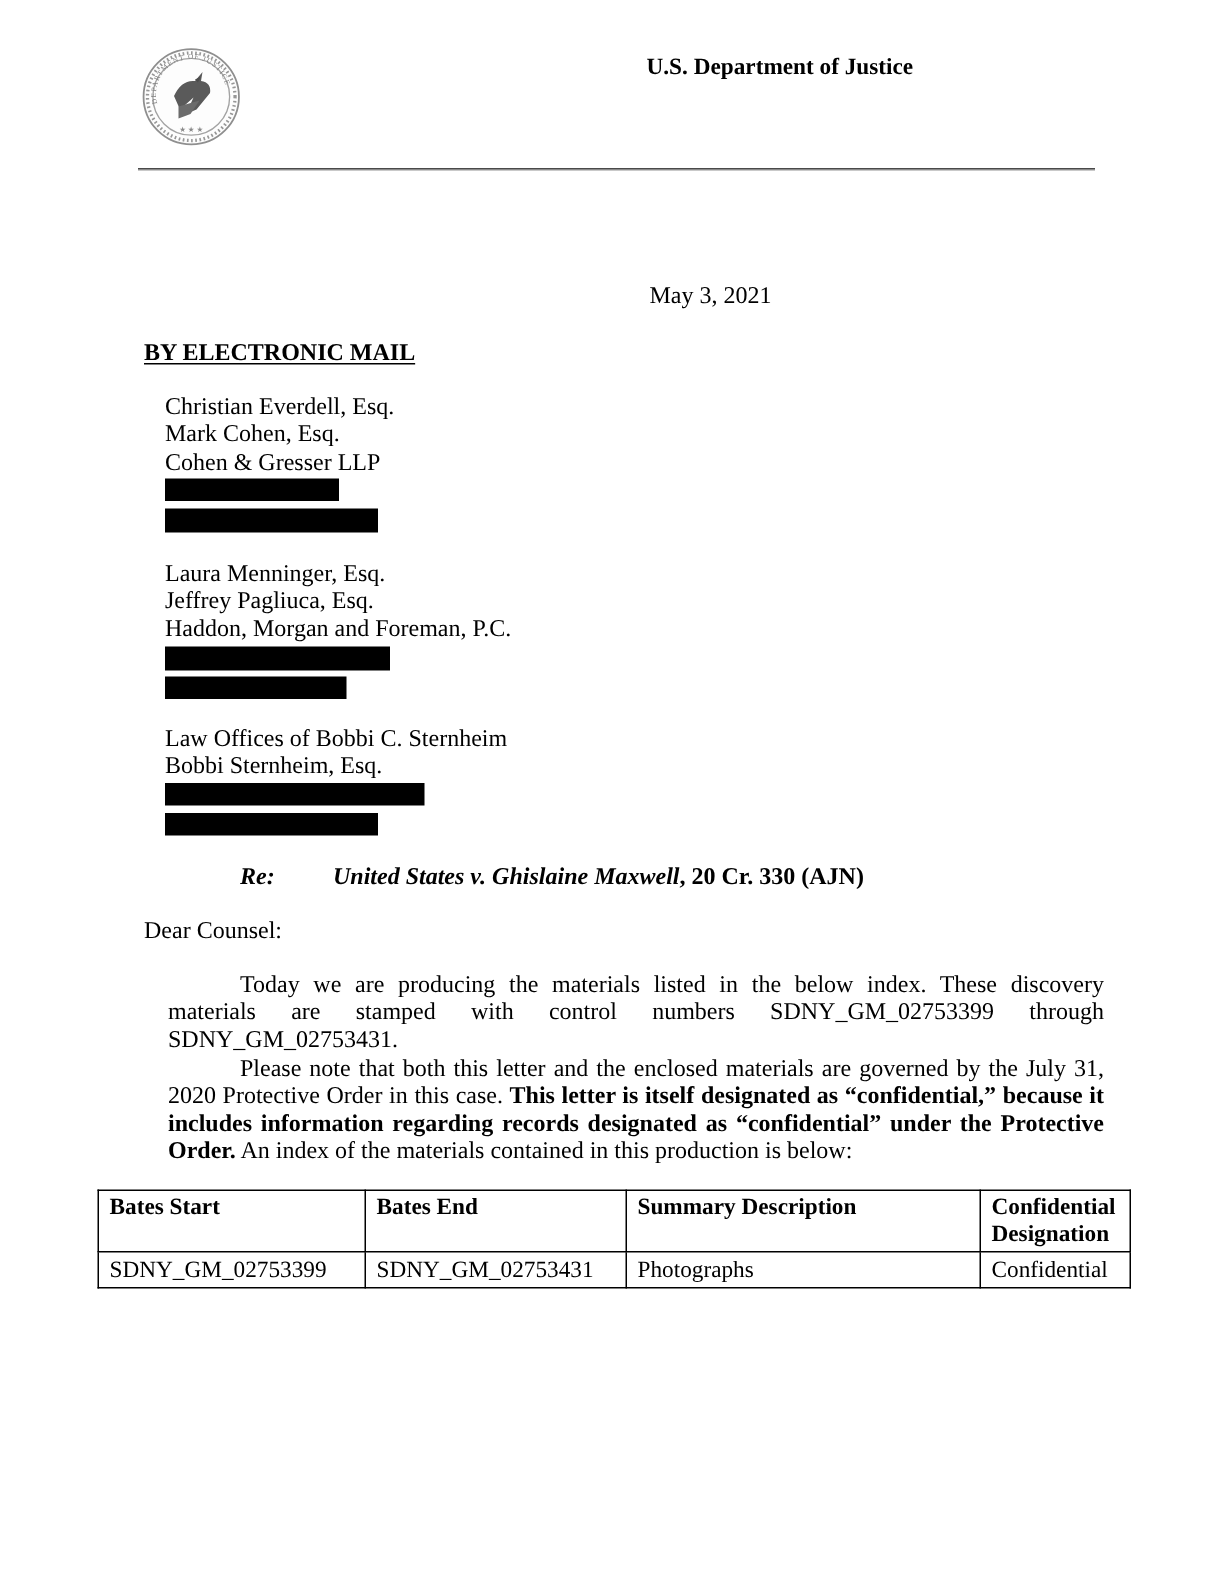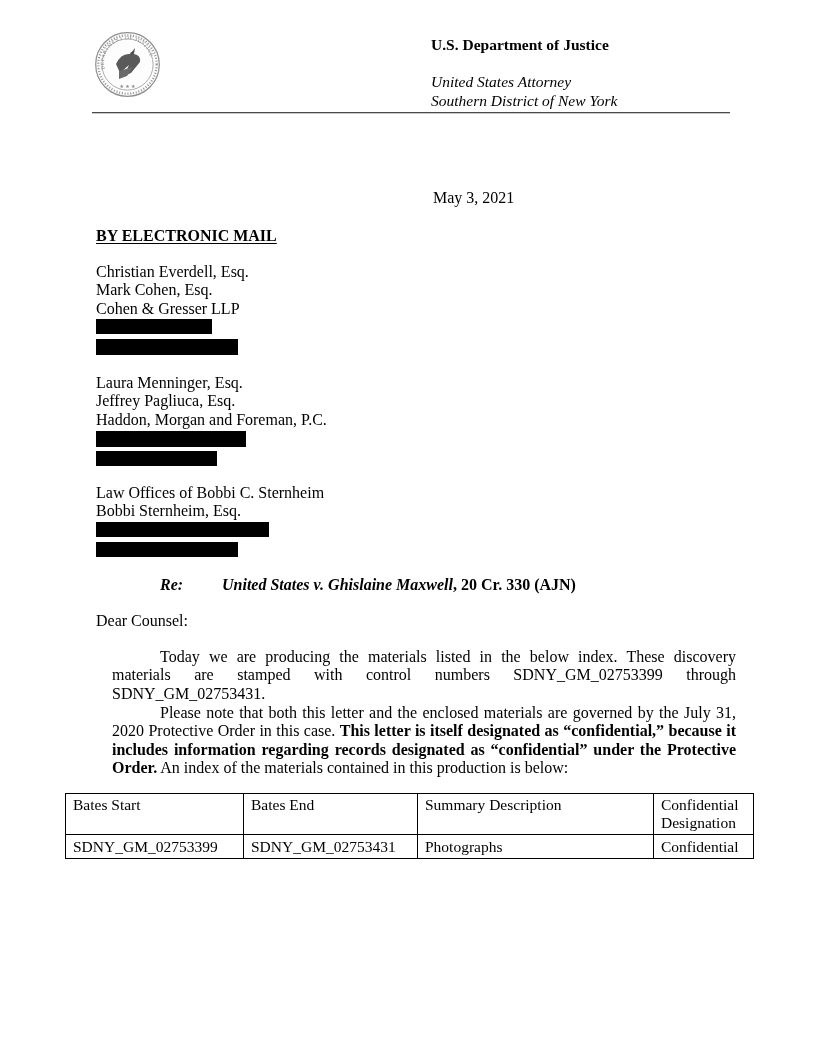--- a/index.html
+++ b/index.html
@@ -32,21 +32,21 @@
   .addr {
     position: absolute; left: 430px; top: 121px;
     font-size: 9.5px; font-style: italic; line-height: 13px; color: #222;
   }
   .date { position: absolute; left: 433px; top: 189px; font-size: 16px; }
   .delivery {
     position: absolute; left: 96px; top: 227px;
     font-size: 16px; font-weight: bold; text-decoration: underline;
     text-underline-offset: 2px;
   }
-  .recip-group { position: absolute; left: 96px; font-size: 16px; line-height: 18.4px; }
+  .recip-group { position: absolute; left: 110px; font-size: 16px; line-height: 18.4px; }
   .g1 { top: 263px; }
   .g2 { top: 374px; }
   .g3 { top: 484px; }
   .redaction { background: #000; }
   .re-row { position: absolute; left: 160px; top: 576px; font-size: 16px; font-weight: bold; }
   .re-label { display: inline-block; width: 62px; font-style: italic; }
   .re-case-name { font-style: italic; }
   .salutation { position: absolute; left: 96px; top: 612px; font-size: 16px; }
   .para {
     position: absolute; left: 96px; width: 624px;
@@ -62,21 +62,21 @@
   table.index {
     border-collapse: collapse; table-layout: fixed; width: 688px;
     font-size: 15.5px;
   }
   table.index th, table.index td {
     border: 1.6px solid #000;
     padding: 2px 6px 2px 7px;
     text-align: left; vertical-align: top;
     font-weight: normal; overflow: hidden;
   }
-  table.index th { font-weight: normal; height: 40px; line-height: 18px; }
+  table.index th { font-weight: bold; height: 40px; line-height: 18px; }
   table.index td { height: 24px; line-height: 19px; }
 </style>
 </head>
 <body>
 
 <div class="page">
 
   <svg class="seal" width="67" height="67" viewBox="0 0 67 67" aria-hidden="true">
     <circle cx="33.5" cy="33.5" r="31.8" fill="#fdfdfd" stroke="#8f8f8f" stroke-width="1.2"></circle>
     <circle cx="33.5" cy="33.5" r="29.2" fill="none" stroke="#979797" stroke-width="2.2" stroke-dasharray="1.1 1.7"></circle>
@@ -87,24 +87,20 @@
     </text>
     <g fill="#5a5a5a">
       <path d="M22 33 q5 -11 14 -10 l5 -6 -1 6 q7 1 6 8 l-9 11 -7 3 5 -11 -9 8 z"></path>
       <path d="M25 40 l14 -4 -6 9 -8 3 z" fill="#6b6b6b"></path>
       <path d="M36 22 l4 -2 -2 4 z" fill="#4c4c4c"></path>
     </g>
     <text x="33.5" y="57" font-size="5" text-anchor="middle" fill="#8a8a8a">★ ★ ★</text>
   </svg>
 
   <div class="agency">U.S. Department of Justice</div>
-  <div class="office">
-    <div>United States Attorney</div>
-    <div>Southern District of New York</div>
-  </div>
   <div class="rule"></div>
 
   <div class="date">May 3, 2021</div>
 
   <div class="delivery">BY ELECTRONIC MAIL</div>
 
   <div class="recip-group g1">
     <div>Christian Everdell, Esq.</div>
     <div>Mark Cohen, Esq.</div>
     <div>Cohen &amp; Gresser LLP</div>

